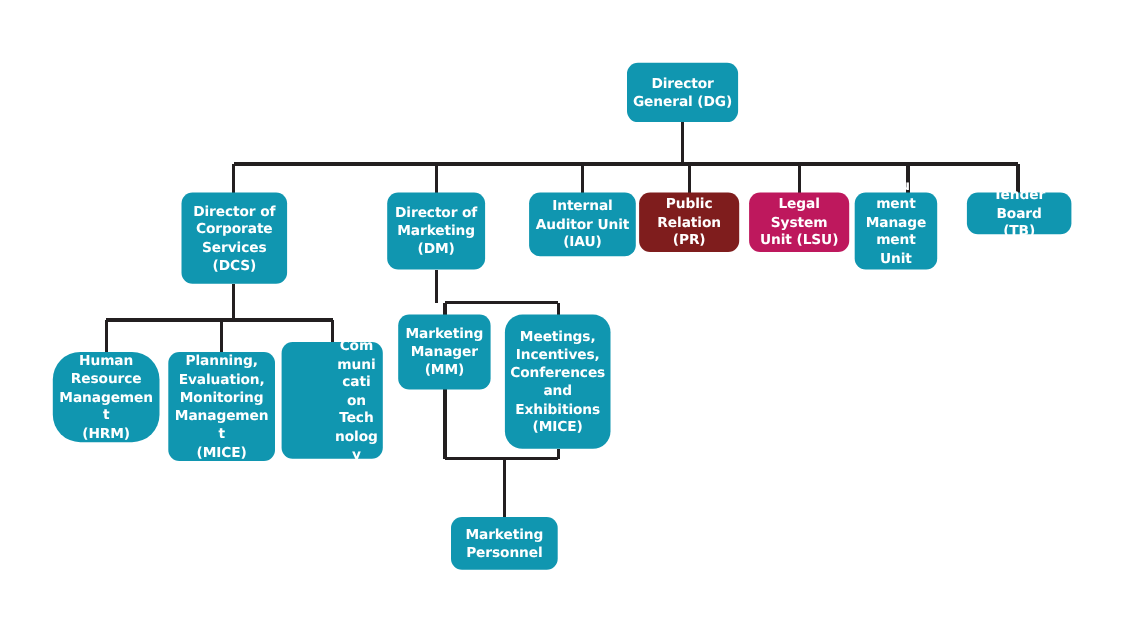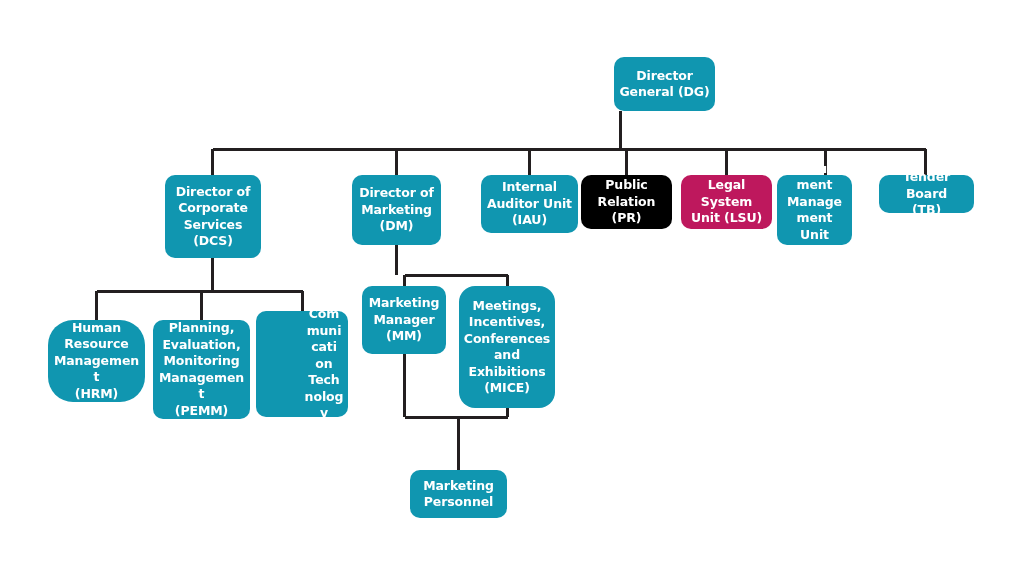--- a/index.html
+++ b/index.html
@@ -80,41 +80,41 @@
       <path d="M404.5 275 L404.5 286"></path>
       <path d="M507.5 275 L507.5 286"></path>
 
       <path d="M404.5 354 L404.5 417"></path>
       <path d="M507.5 408 L507.5 417"></path>
       <path d="M404.5 417 L507.5 417"></path>
       <path d="M458.5 417 L458.5 470"></path>
     </g>
   </svg>
 
-  <div class="node" style="left: 570px; top: 57px; width: 101px; height: 54px; background: rgb(16, 150, 176); color: rgb(255, 255, 255); margin-left: 44px;">
+  <div class="node" style="left: 570px; top: 57px; width: 101px; height: 54px; background: rgb(16, 150, 176); color: rgb(255, 255, 255);">
     <span>Director
 General (DG)</span>
   </div>
   <div class="node" style="left: 165px; top: 175px; width: 96px; height: 83px; background: rgb(16, 150, 176); color: rgb(255, 255, 255);">
     <span>Director of
 Corporate
 Services
 (DCS)</span>
   </div>
   <div class="node" style="left: 352px; top: 175px; width: 89px; height: 70px; background: rgb(16, 150, 176); color: rgb(255, 255, 255);">
     <span>Director of
 Marketing
 (DM)</span>
   </div>
   <div class="node" style="left: 481px; top: 175px; width: 97px; height: 58px; background: rgb(16, 150, 176); color: rgb(255, 255, 255);">
     <span>Internal
 Auditor Unit
 (IAU)</span>
   </div>
-  <div class="node" style="left: 581px; top: 175px; width: 91px; height: 54px; background: #000000; color: rgb(255, 255, 255);">
+  <div class="node" style="left: 581px; top: 175px; width: 91px; height: 54px; background: #7f1d1d; color: rgb(255, 255, 255);">
     <span>Public
 Relation (PR)</span>
   </div>
   <div class="node" style="left: 681px; top: 175px; width: 91px; height: 54px; background: #be185d; color: rgb(255, 255, 255);">
     <span>Legal System
 Unit (LSU)</span>
   </div>
   <div class="node" style="left: 777px; top: 175px; width: 75px; height: 70px; background: rgb(16, 150, 176); color: rgb(255, 255, 255);">
     <span>Procurement
 Management
@@ -128,21 +128,21 @@
     <span>Human
 Resource
 Management
 (HRM)</span>
   </div>
   <div class="node" style="left: 153px; top: 320px; width: 97px; height: 99px; background: rgb(16, 150, 176); color: rgb(255, 255, 255);">
     <span>Planning,
 Evaluation,
 Monitoring
 Management
-(PEMM)</span>
+(MICE)</span>
   </div>
   <div class="node" style="left: 256px; top: 311px; width: 92px; height: 106px; background: rgb(16, 150, 176); color: rgb(255, 255, 255); padding-left: 48px;">
     <span>Information,
 Communicati
 on
 Technology
 Unit (ICTU)</span>
   </div>
   <div class="node" style="left: 362px; top: 286px; width: 84px; height: 68px; background: rgb(16, 150, 176); color: rgb(255, 255, 255);">
     <span>Marketing

